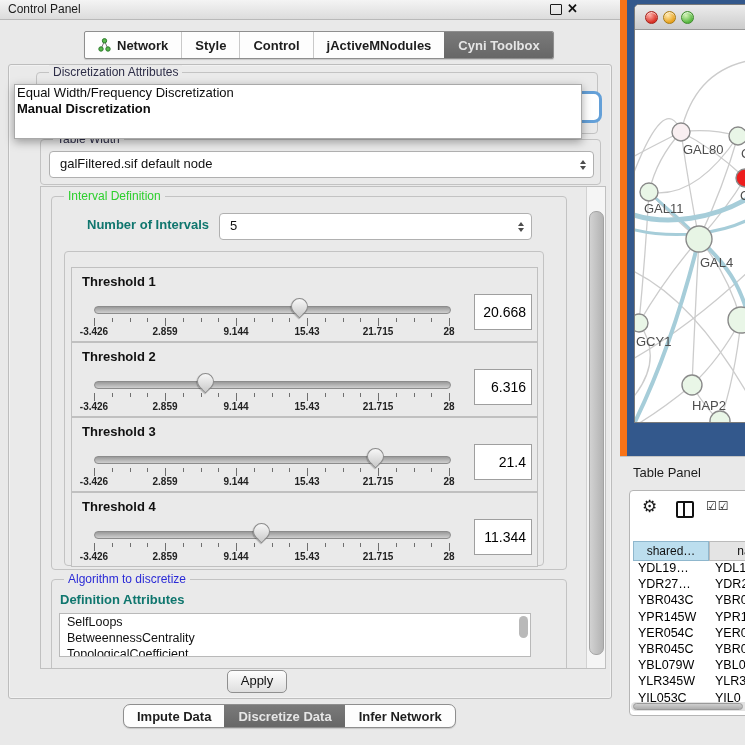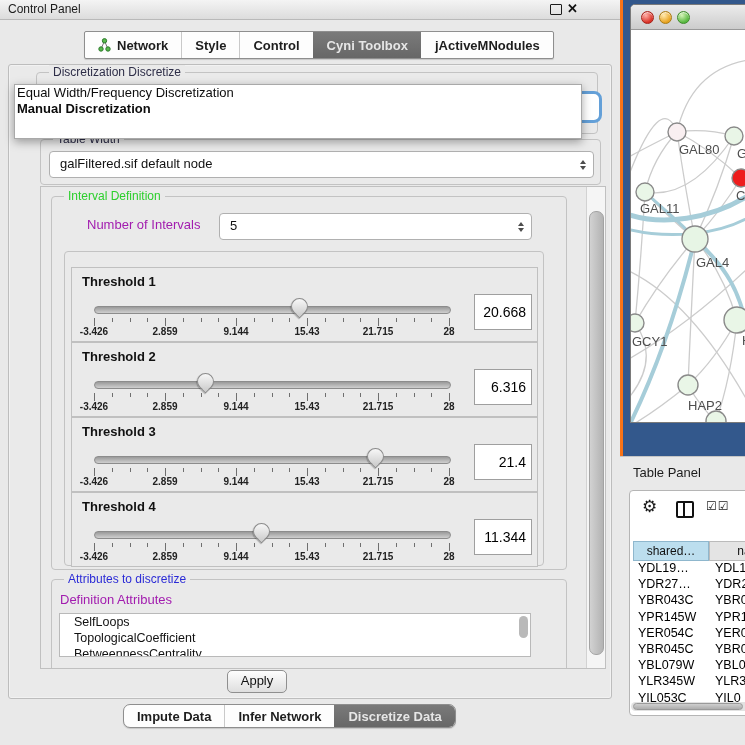--- a/index.html
+++ b/index.html
@@ -76,33 +76,33 @@
      border-radius:50% 50% 0 50%;transform:rotate(45deg);box-shadow:0 1px 1px rgba(0,0,0,.25);z-index:2;}
   .ticks{position:absolute;left:22px;top:50px;width:355px;height:8px;}
   .tick{position:absolute;top:0;width:1px;background:#6f6f6f;}
   .tick-labels{position:absolute;left:22px;top:58px;width:355px;height:12px;}
   .tick-lab{position:absolute;transform:translateX(-50%);font-size:10px;font-weight:bold;color:#222;white-space:nowrap;}
   .thr-value{position:absolute;left:402px;top:26px;width:46px;height:34px;background:#fff;
      border:1px solid #9f9f9f;font-size:14px;color:#000;text-align:right;
      line-height:34px;padding:0 5px;}
 
   .attr-list{position:absolute;background:#fff;border:1px solid #b9b9b9;overflow:hidden;}
-  .attr-item{font-size:12.5px;color:#111;height:16px;line-height:16px;padding-left:14px;white-space:nowrap;}
+  .attr-item{font-size:12.5px;color:#111;height:16px;line-height:16px;padding-left:7px;white-space:nowrap;}
   .list-thumb{position:absolute;right:2px;top:2px;width:9px;height:22px;border-radius:5px;background:#b9b9b9;}
 
   .apply-btn{left:227px;top:670px;width:58px;height:21px;background:linear-gradient(#fefefe,#dedede);
      border:1px solid #8f8f8f;border-radius:5px;font-size:13px;color:#111;
      text-align:center;line-height:20px;}
 
-  .bold-label{position:absolute;font-size:13px;font-weight:normal;color:#a21caf;white-space:nowrap;}
+  .bold-label{position:absolute;font-size:13px;font-weight:bold;color:#0f766e;white-space:nowrap;}
 
   
   .right-panel{left:620px;top:0;width:125px;height:745px;}
   .desktop{left:0;top:0;width:125px;height:456px;background:var(--desktop_blue,#33588c);
-     border-left:3px solid #f97316;box-sizing:border-box;}
+     border-left:7px solid #f97316;box-sizing:border-box;}
   .net-window{position:absolute;left:7px;top:4px;width:119px;height:417px;background:#fff;
      border:1px solid #7a7a7a;border-radius:5px 5px 0 0;overflow:hidden;}
   .net-titlebar{position:absolute;left:0;top:0;width:100%;height:24px;
      background:linear-gradient(#ececec,#cccccc);border-bottom:1px solid #999;}
   .tl{position:absolute;top:6px;width:11px;height:11px;border-radius:50%;box-shadow:inset 0 1px 1px rgba(255,255,255,.7);}
   .tl-red{left:10px;background:radial-gradient(circle at 35% 30%,#ffb0a8,#d93025 70%);border:1px solid #a32018;}
   .tl-yellow{left:28px;background:radial-gradient(circle at 35% 30%,#ffeab0,#e8a21e 70%);border:1px solid #a87a12;}
   .tl-green{left:46px;background:radial-gradient(circle at 35% 30%,#d4f3b8,#57b83f 70%);border:1px solid #3d8a2a;}
   .net-canvas{position:absolute;left:0;top:25px;}
 
@@ -147,32 +147,32 @@
           <circle cx="10" cy="11" r="2.2" fill="#57b84a" stroke="#2d7a2d"></circle>
         </svg>
         <span>Network</span>
       </div>
       <div class="seg">
         <span>Style</span>
       </div>
       <div class="seg">
         <span>Control</span>
       </div>
+      <div class="seg">
+        <span>jActiveMNodules</span>
+      </div>
       <div class="seg sel">
         <span>Cyni Toolbox</span>
       </div>
-      <div class="seg">
-        <span>jActiveMNodules</span>
-      </div>
     </div>
 
   <div class="abs outer-box"></div>
 
   <div class="group" style="left:36px;top:72px;width:560px;height:60px;z-index:1;">
-    <span class="gtitle t-dark">Discretization Discretize</span>
+    <span class="gtitle t-dark">Discretization Attributes</span>
   </div>
 
   <div class="abs combo-focus"></div>
 
   <div class="abs popup">
     <div class="popup-item">Equal Width/Frequency Discretization</div>
     <div class="popup-item hl">Manual Discretization</div>
   </div>
 
   <div class="group" style="left:40px;top:139px;width:559px;height:44px;">
@@ -346,46 +346,46 @@
               <span class="tick-lab" style="left: 60%;">15.43</span>
               <span class="tick-lab" style="left: 80%;">21.715</span>
               <span class="tick-lab" style="left: 100%;">28</span>
             </div>
             <div class="thr-value">11.344</div>
           </div>
       </div>
     </div>
 
     <div class="group" style="left:10px;top:392px;width:514px;height:95px;">
-      <span class="gtitle t-blue">Attributes to discretize</span>
+      <span class="gtitle t-blue">Algorithm to discretize</span>
       <span class="bold-label" style="left:8px;top:12px;">Definition Attributes</span>
       <div class="attr-list" style="left:7px;top:33px;width:470px;height:42px;" id="attr-list">
         <span class="list-thumb"></span>
       <div class="attr-item">SelfLoops</div>
+          <div class="attr-item">BetweennessCentrality</div>
           <div class="attr-item">TopologicalCoefficient</div>
-          <div class="attr-item">BetweennessCentrality</div>
         </div>
     </div>
 
     <div class="v-scroll">
       <div class="v-thumb" style="top:24px;height:442px;"></div>
     </div>
   </div>
 
   <div class="abs apply-btn">Apply</div>
 
   <div class="abs segbar bottom-tabs" id="bottom-tabs">
       <div class="seg">
         <span>Impute Data</span>
       </div>
-      <div class="seg">
-        <span>Infer Network</span>
-      </div>
       <div class="seg sel">
         <span>Discretize Data</span>
+      </div>
+      <div class="seg">
+        <span>Infer Network</span>
       </div>
     </div>
 </div>
 
 <div class="abs right-panel">
 
   <div class="abs desktop">
     <div class="net-window">
       <div class="net-titlebar">
         <span class="tl tl-red"></span>

